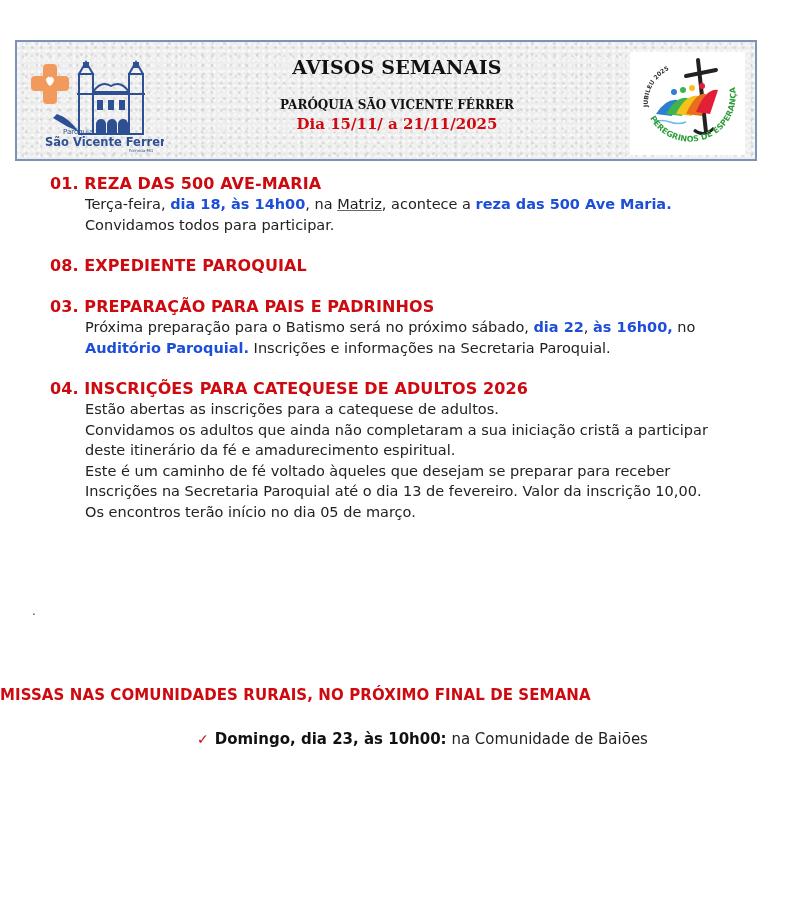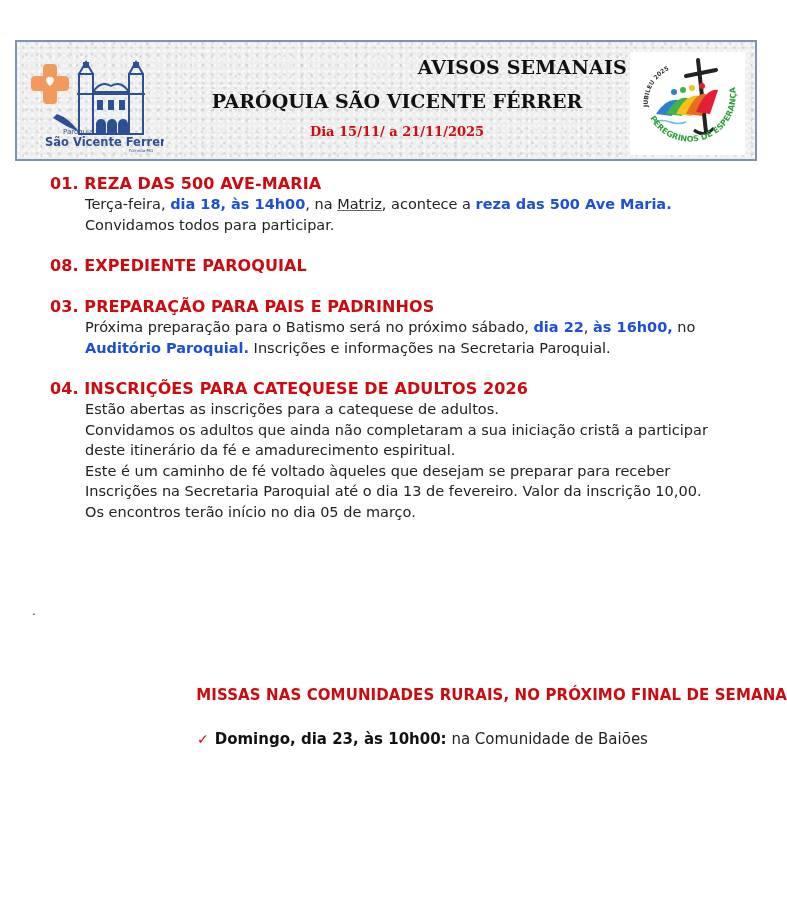--- a/index.html
+++ b/index.html
@@ -15,36 +15,36 @@
               radial-gradient(circle at 40% 80%, rgba(255,255,255,0.5) 1px, transparent 2px),
               radial-gradient(circle at 85% 15%, rgba(170,170,170,0.3) 1px, transparent 2px);
             background-size: 7px 7px, 9px 9px, 5px 5px, 11px 11px; }
 
   .logo-left { position: absolute; left: 12px; top: 10px; width: 135px; height: 100px; }
   .logo-right { position: absolute; left: 613px; top: 10px; width: 115px; height: 103px;
                 background: #ffffff; }
 
   .title-block { position: absolute; left: 150px; top: 0; width: 460px; text-align: center;
                  font-family: "DejaVu Serif", serif; font-weight: bold; }
-  .title-main { margin-top: 14px; font-size: 19px; color: #111; letter-spacing: 0.2px; text-align: right; }
-  .title-sub { margin-top: 12px; font-size: 19px; color: #111; }
-  .title-date { margin-top: 12px; font-size: 13px; color: #d10a10; }
+  .title-main { margin-top: 14px; font-size: 19px; color: #111; letter-spacing: 0.2px; }
+  .title-sub { margin-top: 20px; font-size: 12px; color: #111; }
+  .title-date { margin-top: 3px; font-size: 15px; color: #d10a10; }
 
   .content { position: absolute; left: 50px; top: 174px; width: 712px; }
   .section { margin-bottom: 21px; }
   .sec-title { color: #cc0a0f; font-weight: bold; font-size: 16px; line-height: 20px; letter-spacing: 0.1px; }
   .sec-body { padding-left: 35px; font-size: 14.5px; line-height: 20.5px; color: #222; }
   .sec-body.justify { text-align: justify; text-align-last: left; }
   .sec-body b { color: #1d4ed8; }
   .sec-body u { text-decoration: underline; text-decoration-color: #666; }
   .line { white-space: nowrap; }
 
   .stray-dot { position: absolute; left: 32px; top: 604px; font-size: 12px; color: #333; }
 
-  .missas-title { position: absolute; left: 0; width: 100%; top: 686px; text-align: right;
+  .missas-title { position: absolute; left: 0; width: 100%; top: 686px; text-align: left;
                   color: #cc0a0f; font-weight: bold; font-size: 15px; letter-spacing: 0.1px; }
   .missas-item { position: absolute; left: 197px; top: 730px; font-size: 15px; color: #222; }
   .check { color: #d10a10; margin-right: 6px; font-size: 14px; }
   .missas-item b { color: #111; }
 </style>
 </head>
 <body>
 
 <div class="header">
   <div class="logo-left">

